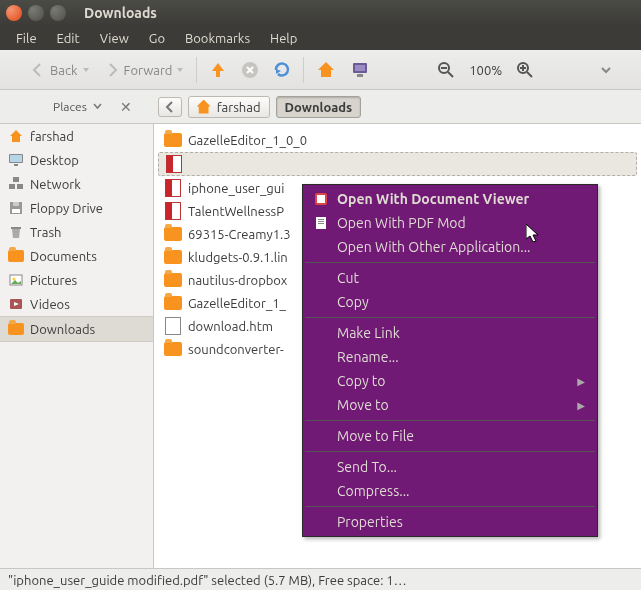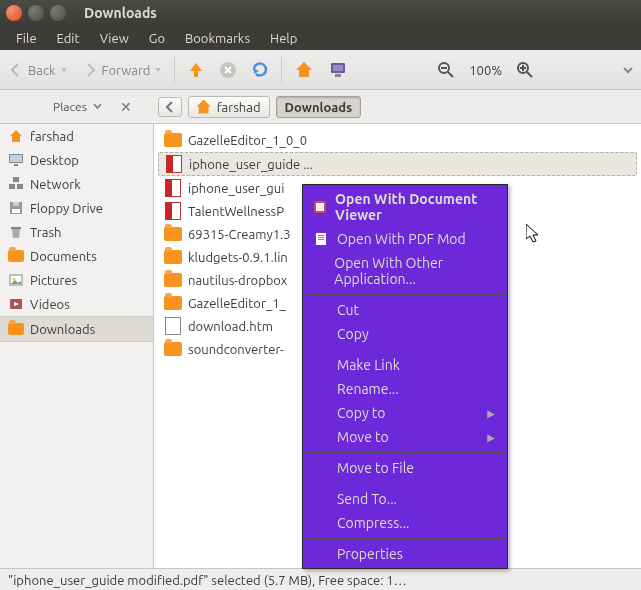--- a/index.html
+++ b/index.html
@@ -40,21 +40,21 @@
   }
   .menubar .menu { color: #dfdbd2; padding: 3px 10px; cursor: default; }
 
   
   .toolbar {
     background: linear-gradient(#ededeb, #e3e2e0);
     border-bottom: 1px solid #c9c7c2;
     height: 40px;
     display: flex;
     align-items: center;
-    padding: 0 2px;
+    padding: 0 24px;
     gap: 2px;
   }
   .tbtn {
     display: flex; align-items: center; gap: 4px;
     padding: 5px 6px; border-radius: 3px;
     color: #888;
   }
   .tbtn svg { display: block; }
   .tsep { width: 1px; background: #cfcdc8; height: 26px; margin: 0 4px; }
   .zoom-label { color: #3c3c3c; padding: 0 6px; }
@@ -126,22 +126,22 @@
   .pdf-icon {
     width:16px;height:18px;background:#fff;border:1px solid #b33;position:relative;
   }
   .pdf-icon:before{content:"";position:absolute;left:0;top:0;bottom:0;width:6px;background:#c9252c;}
   .htm-icon {width:16px;height:18px;background:#fff;border:1px solid #888;}
 
   
   .ctxmenu {
     position:absolute;
     left:302px; top:184px;
-    width:206px;
-    background:#6d28d9;
+    width:296px;
+    background:#701a75;
     color:#dfdbd2;
     border:1px solid #2b2a27;
     box-shadow:2px 2px 4px rgba(0,0,0,.3);
     padding:2px 0;
     font-size:14px;
     z-index:50;
   }
   .ctx-item {
     display:flex; align-items:center;
     padding:4px 12px 4px 10px;
@@ -368,21 +368,20 @@
       <div class="file-row">
         <span class="file-icon">
           <div class="folder-icon"></div>
         </span>
         <span>GazelleEditor_1_0_0</span>
       </div>
       <div class="file-row selected">
         <span class="file-icon">
           <div class="pdf-icon"></div>
         </span>
-        <span>iphone_user_guide ...</span>
       </div>
       <div class="file-row">
         <span class="file-icon">
           <div class="pdf-icon"></div>
         </span>
         <span>iphone_user_gui</span>
       </div>
       <div class="file-row">
         <span class="file-icon">
           <div class="pdf-icon"></div>

